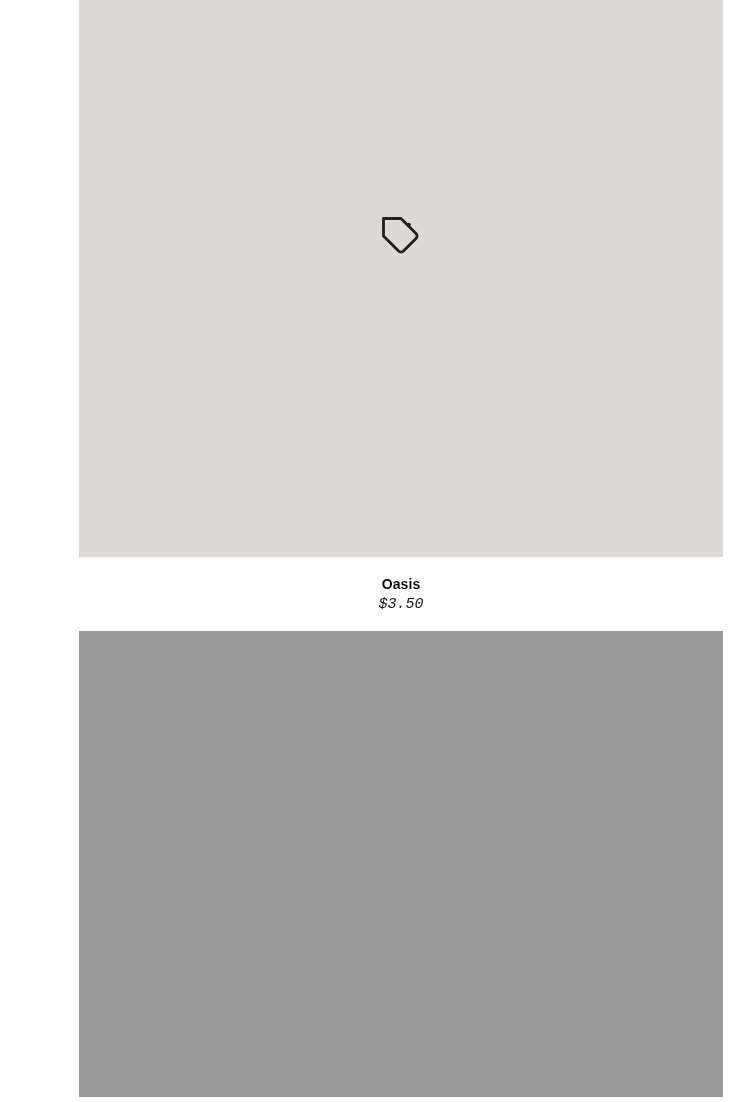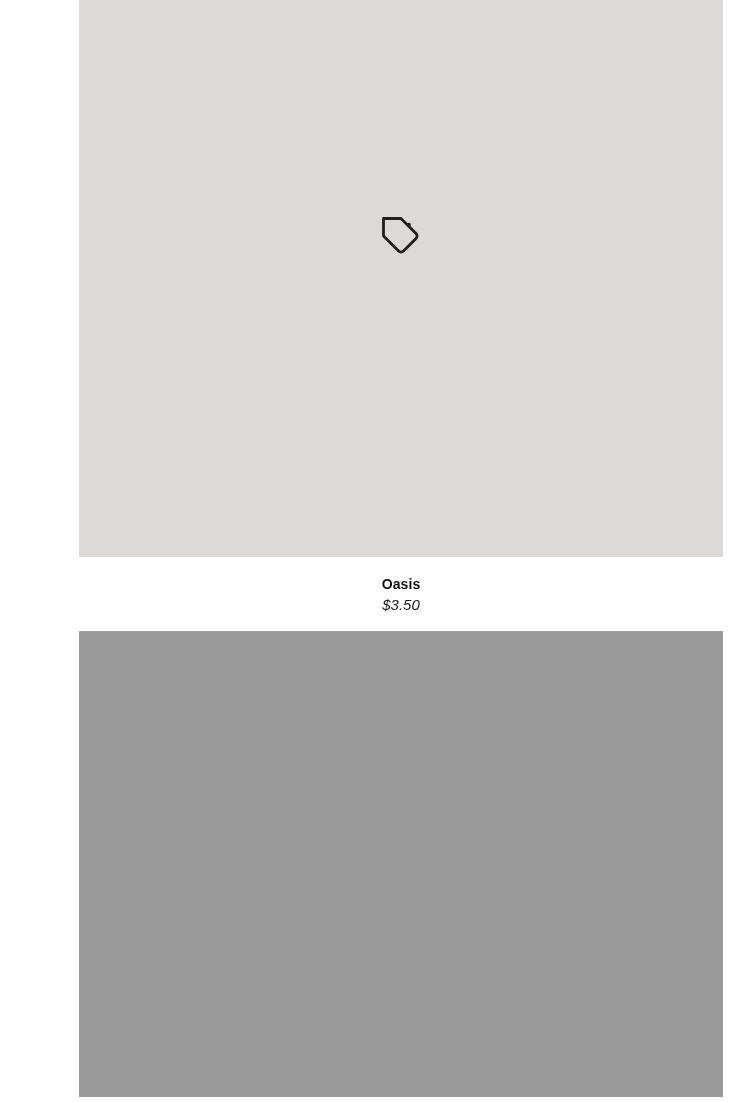--- a/index.html
+++ b/index.html
@@ -77,21 +77,21 @@
     font-family: "Liberation Sans", sans-serif;
     font-size: 14px;
     font-weight: 700;
     line-height: 18px;
     color: #111111;
     letter-spacing: 0.1px;
     margin: 0;
   }
 
   .product-price {
-    font-family: Liberation Sans, sans-serif;
+    font-family: Liberation Mono, monospace;
     font-size: 15px;
     font-style: italic;
     font-weight: 400;
     line-height: 20px;
     color: #1a1a1a;
     margin: 2px 0 0 0;
   }
 </style>
 </head>
 <body>

